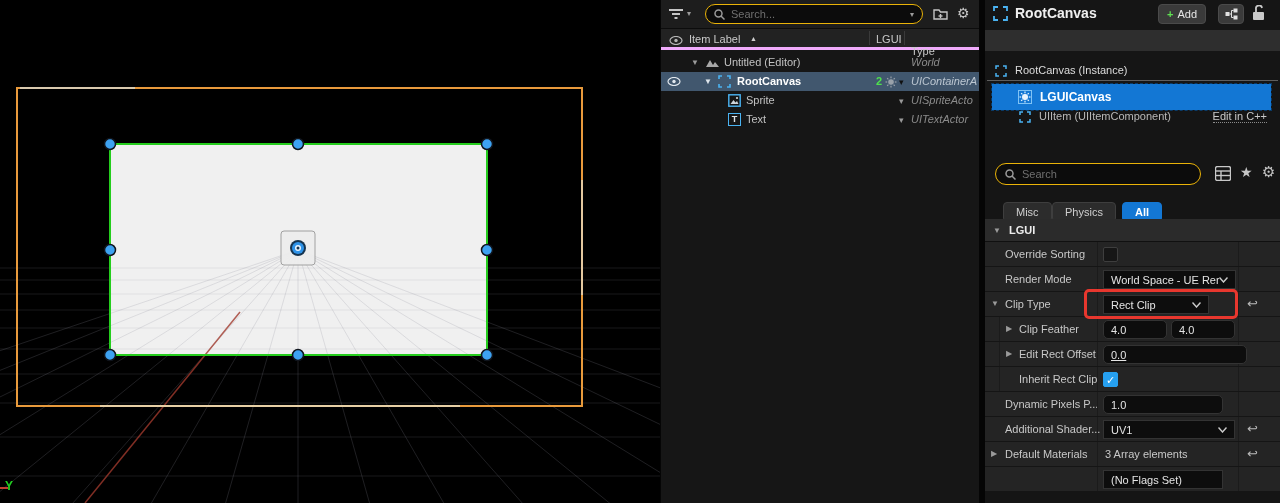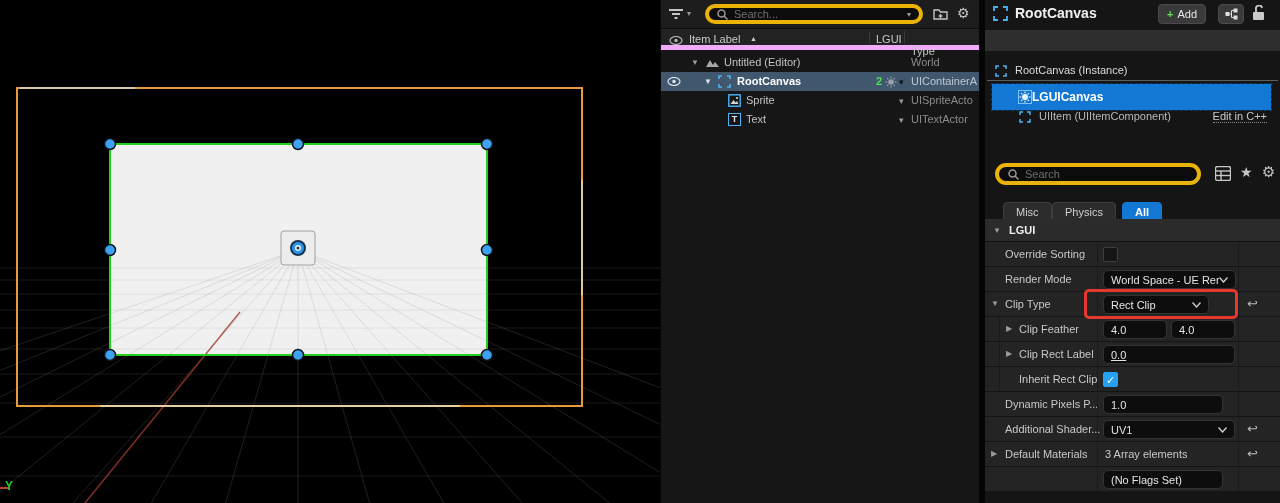--- a/index.html
+++ b/index.html
@@ -8,29 +8,29 @@
   #screen { position:relative; width:1280px; height:503px; background:#050505; overflow:hidden; }
 
   
   #viewport { position:absolute; left:0; top:0; width:660px; height:503px; background:#000; }
   #viewport svg { position:absolute; left:0; top:0; }
   .axis-label { position:absolute; left:5px; top:479px; color:#21d021; font-size:12px; font-weight:bold; }
 
   
   #outliner { position:absolute; left:661px; top:0; width:318px; height:503px; background:#161616; }
   .ol-toolbar { position:relative; height:28px; background:#1d1d1d; }
-  .ol-header { position:relative; height:22px; background:#222222; border-top:1px solid #0c0c0c; border-bottom:5px solid #f0abfc; color:#c9c9c9; font-size:11px; }
+  .ol-header { position:relative; height:22px; background:#222222; border-top:1px solid #0c0c0c; border-bottom:3px solid #f0abfc; color:#c9c9c9; font-size:11px; }
   .ol-header .col-div { position:absolute; top:2px; bottom:2px; width:1px; background:#3a3a3a; }
   .ol-rows { position:relative; }
   .ol-row { position:relative; height:19px; font-size:11px; color:#c2c2c2; }
   .ol-row.selected { background:#41576e; color:#eef2f6; }
-  .ol-row .type { position:absolute; left:250px; top:3px; right:0; color:#8b8b8b; white-space:nowrap; overflow:hidden; }
+  .ol-row .type { position:absolute; left:250px; top:3px; right:0; color:#8b8b8b; white-space:nowrap; overflow:hidden;font-style:italic; }
   .ol-row.selected .type { color:#bcc7d2; }
   .abs { position:absolute; }
-  .pill { background:#0c0c0c; border:4px solid #eab308; border-radius:11px; display:flex; align-items:center; color:#707070; font-size:11px; }
+  .pill { background:#0c0c0c; border:1px solid #eab308; border-radius:11px; display:flex; align-items:center; color:#707070; font-size:11px; }
   .pill .ph { flex:1; color:#6f6f6f; }
   .icon-btn { color:#c5c5c5; }
   .tri { font-size:8px; color:#9b9b9b; }
   .caret-dark { font-size:9px; color:#101010; }
   .ol-row .caret-gray { font-size:9px; color:#9a9a9a; }
   .badge-green { color:#4ee04d; font-size:11px; font-weight:bold; }
 
   
   #details { position:absolute; left:985px; top:0; width:295px; height:503px; background:#151515; }
   .dt-title { position:absolute; left:0; top:0; width:100%; height:28px; }
@@ -47,21 +47,21 @@
   .chip.active { background:#1377d4; border-color:#1377d4; color:#fff; font-weight:bold; }
   .lgui-header { position:absolute; left:0; top:219px; width:100%; height:23px; background:#2b2b2b; border-bottom:1px solid #101010; color:#ececec; font-size:11px; font-weight:bold; }
   .props { position:absolute; left:0; top:242px; width:100%; bottom:0; overflow:hidden; }
   .prop-row { position:relative; height:25px; background:#242424; border-bottom:1px solid #151515; font-size:11px; color:#c8c8c8; }
   .prop-row .label { position:absolute; left:20px; top:6px; white-space:nowrap; }
   .prop-row.sub .label { left:34px; }
   .prop-row .col-sep { position:absolute; left:112px; top:0; bottom:0; width:1px; background:#1b1b1b; }
   .prop-row .col-sep2 { position:absolute; left:253px; top:0; bottom:0; width:1px; background:#1b1b1b; }
   .prop-row .green { color:#7de04a; font-weight:bold; }
   .field { position:absolute; top:3px; height:19px; background:#0d0d0d; border:1px solid #333; border-radius:5px; color:#e4e4e4; font-size:11px; padding:0 7px; font-family:"Liberation Sans",sans-serif; }
-  .dropdown { position:absolute; top:3px; height:19px; background:#0d0d0d; border:1px solid #333; border-radius:5px; color:#e4e4e4; font-size:11px; display:flex; align-items:center; padding:0 7px; }
+  .dropdown { position:absolute; top:3px; height:19px; background:#0d0d0d; border:1px solid #333; border-radius:0; color:#e4e4e4; font-size:11px; display:flex; align-items:center; padding:0 7px; }
   .dropdown .dd-val { flex:1; white-space:nowrap; overflow:hidden; }
   .checkbox { position:absolute; left:118px; top:5px; width:15px; height:15px; background:#161616; border:1px solid #3e3e3e; border-radius:2px; }
   .checkbox.checked { background:#26a0f0; border-color:#26a0f0; color:#fff; font-size:11px; font-weight:bold; text-align:center; line-height:14px; }
   .reset { position:absolute; left:262px; top:4px; color:#b9b9b9; font-size:13px; }
   .red-box { position:absolute; left:99px; top:-3px; width:154px; height:30px; border:3px solid #e8372e; border-radius:5px; z-index:6; pointer-events:none; }
   .exp { position:absolute; top:7px; font-size:8px; color:#9a9a9a; }
   .sub-guide { position:absolute; left:14px; top:0; bottom:0; width:1px; background:#1b1b1b; }
 </style>
 </head>
 <body>
@@ -301,21 +301,21 @@
         <line x1="7" y1="1.5" x2="7" y2="3.2"></line>
             <line x1="7" y1="10.8" x2="7" y2="12.5"></line>
             <line x1="1.5" y1="7" x2="3.2" y2="7"></line>
             <line x1="10.8" y1="7" x2="12.5" y2="7"></line>
         <line x1="3.2" y1="3.2" x2="4.4" y2="4.4"></line>
             <line x1="9.6" y1="9.6" x2="10.8" y2="10.8"></line>
             <line x1="9.6" y1="4.4" x2="10.8" y2="3.2"></line>
             <line x1="3.2" y1="10.8" x2="4.4" y2="9.6"></line>
           </g>
       </svg>
-      <span style="">LGUICanvas</span>
+      <span style="margin-left:8px">LGUICanvas</span>
     </div>
 
     <div class="dt-search">
       <div class="pill abs" style="left:10px;top:3px;width:206px;height:22px;padding:0 9px">
         <svg width="11" height="11" style="margin-right:6px">
           <circle cx="4.5" cy="4.5" r="3.5" fill="none" stroke="#9a9a9a" stroke-width="1.5"></circle>
             <line x1="7" y1="7" x2="10.5" y2="10.5" stroke="#9a9a9a" stroke-width="1.5"></line>
         </svg>
         <span class="ph">Search</span>
       </div>
@@ -382,24 +382,24 @@
         <span class="label">Clip Feather</span>
         <div class="col-sep"></div>
           <div class="col-sep2"></div>
         <input class="field" style="left: 118px; width: 64px;" readonly="" value="4.0">
         <input class="field" style="left: 186px; width: 64px;" readonly="" value="4.0">
       </div>
 
       <div class="prop-row sub">
         <div class="sub-guide"></div>
         <span class="exp" style="left:21px">▶</span>
-        <span class="label">Clip Rect Label</span>
-        <div class="col-sep"></div>
-          <div class="col-sep2"></div>
-        <input class="field" style="left: 118px; width: 132px; text-decoration: underline;" readonly="" value="0.0">
+        <span class="label">Edit Rect Offset</span>
+        <div class="col-sep"></div>
+          <div class="col-sep2"></div>
+        <input class="field" style="left: 118px; width: 144px; text-decoration: underline;" readonly="" value="0.0">
       </div>
 
       <div class="prop-row sub">
         <div class="sub-guide"></div>
         <span class="label">Inherit Rect Clip</span>
         <div class="col-sep"></div>
           <div class="col-sep2"></div>
         <div class="checkbox checked">✓</div>
       </div>
 

